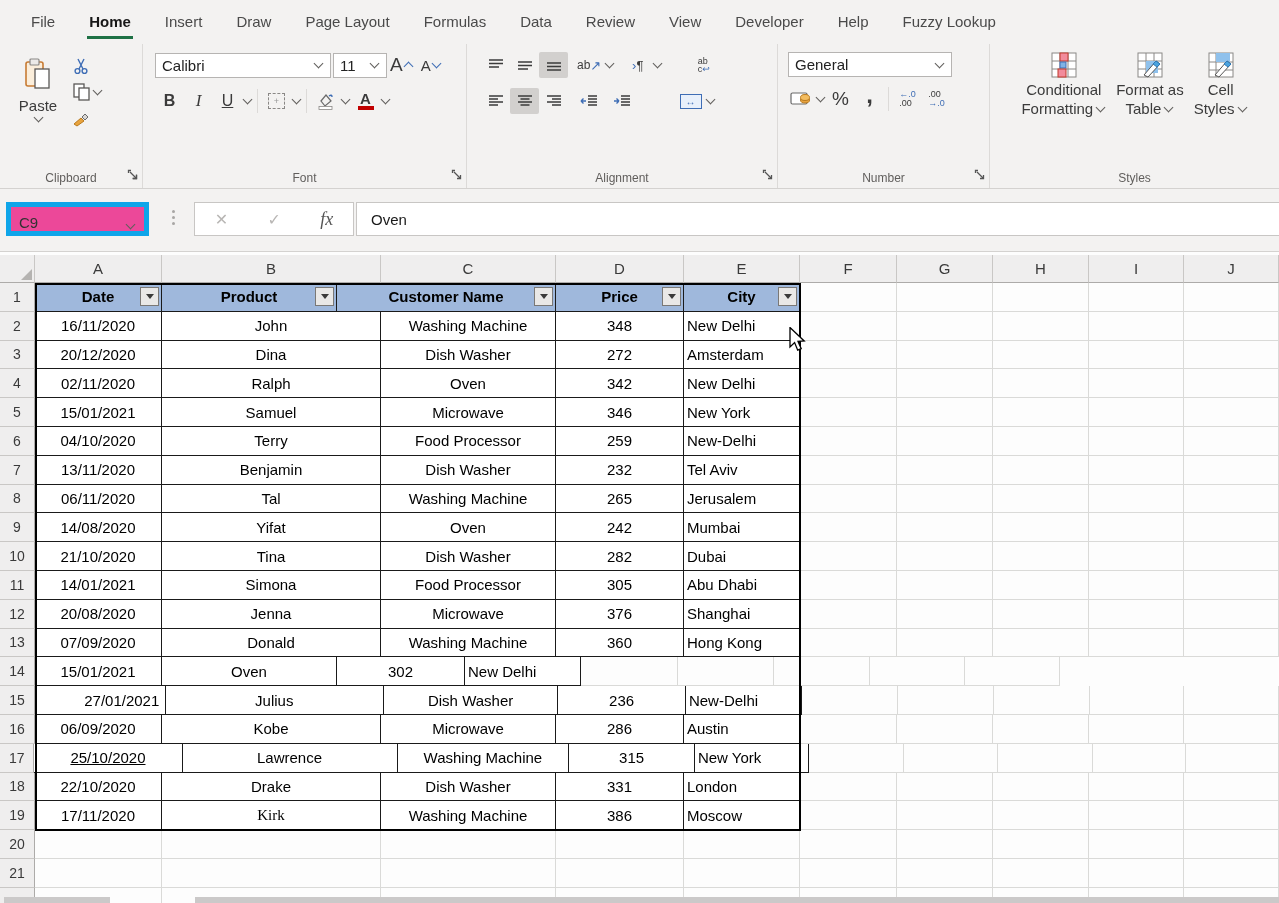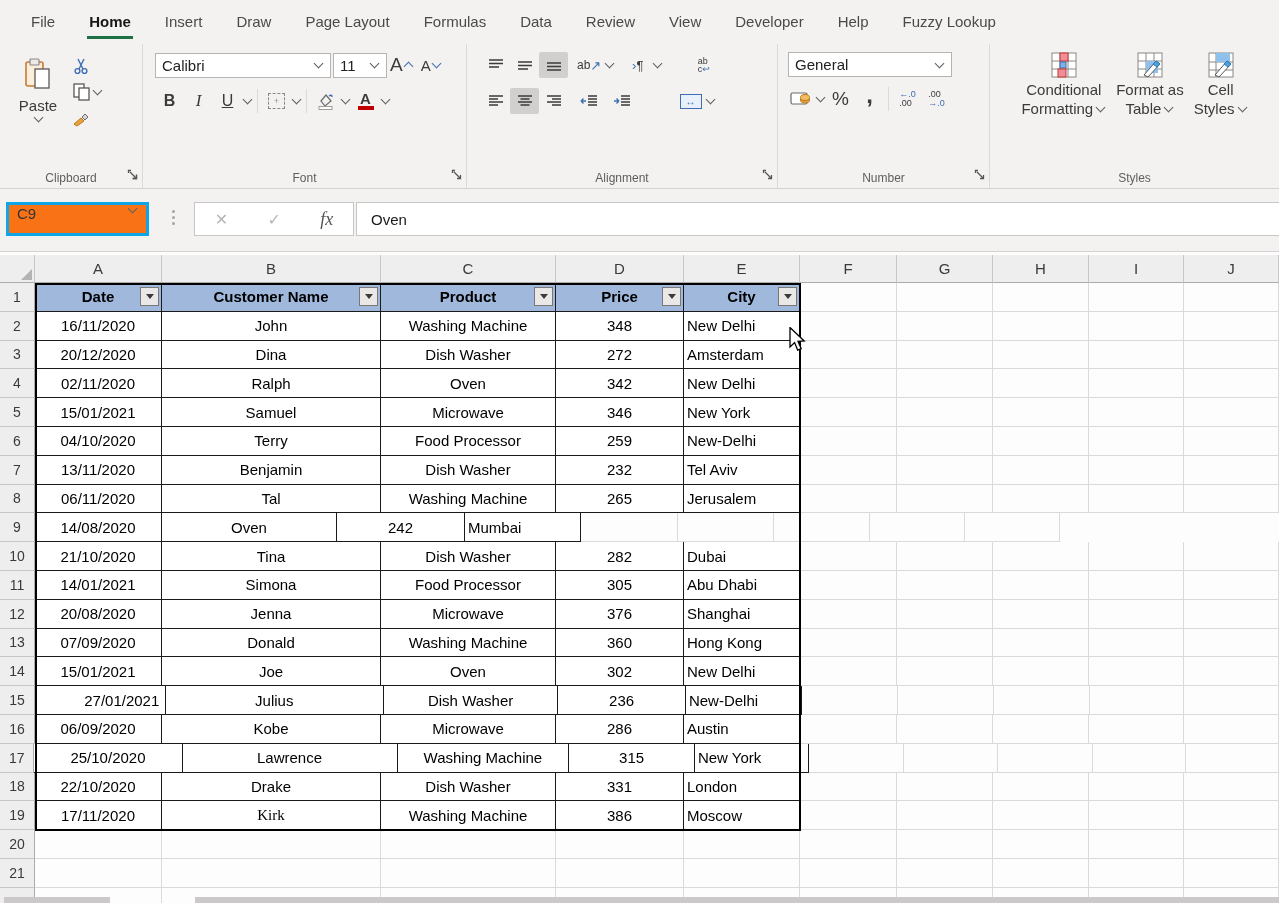--- a/index.html
+++ b/index.html
@@ -72,22 +72,22 @@
   .decbtn .blue{color:#3E6DB5}
 
   
   #g-styles{flex:1;border-right:none}
   #g-styles .gbody{display:flex;justify-content:center;gap:10px;padding-top:6px}
   .bigbtn{display:flex;flex-direction:column;align-items:center;font-size:15px;color:#3b3b3b;line-height:19px;text-align:center}
   .bigbtn .chev{margin-left:4px}
 
   
   #fbar{position:absolute;top:189px;left:0;right:0;height:63px;background:#F3F2F1;border-bottom:1px solid #D4D2D0;box-sizing:border-box}
-  .namebox{position:absolute;left:6px;top:13px;width:143px;height:34px;background:#f97316;border:3px solid #0ea5e9;
-           display:flex;align-items:flex-start;padding:0 8px;font-size:15px;color:#333;box-sizing:border-box}
+  .namebox{position:absolute;left:6px;top:13px;width:143px;height:34px;background:#ec4899;border:5px solid #0ea5e9;
+           display:flex;align-items:flex-end;padding:0 8px;font-size:15px;color:#333;box-sizing:border-box}
   .dots{position:absolute;left:172px;top:21px;display:flex;flex-direction:column;gap:3px}
   .dots i{width:3px;height:3px;border-radius:50%;background:#A8A6A4}
   .fbtns{position:absolute;left:194px;top:13px;width:160px;height:34px;background:#fff;border:1px solid #C8C6C4;
          display:flex;align-items:center;justify-content:space-around;box-sizing:border-box}
   .fx-cancel{color:#B8B6B4;font-size:16px}
   .fx-enter{color:#B8B6B4;font-size:16px}
   .fx{font-family:"Liberation Serif",serif;font-style:italic;font-size:18px;color:#555}
   .finput{position:absolute;left:356px;top:13px;right:0;height:34px;background:#fff;border:1px solid #C8C6C4;border-right:none;
           display:flex;align-items:center;padding-left:14px;font-size:15px;color:#1a1a1a;box-sizing:border-box}
 
@@ -440,28 +440,28 @@
       <div class="hcell" style="width: 95px;">J</div>
     </div>
     <div class="grid-row" style="height: 28.8px;">
       <div class="rhead" style="width: 35px;">1</div>
       <div class="cell thblue" style="width: 127px;">
         <span>Date</span>
         <span class="filterbtn">
           <span class="tri"></span>
         </span>
       </div>
+      <div class="cell thblue" style="width: 175px;">
+        <span>Product</span>
+        <span class="filterbtn">
+          <span class="tri"></span>
+        </span>
+      </div>
       <div class="cell thblue" style="width: 219px;">
         <span>Customer Name</span>
-        <span class="filterbtn">
-          <span class="tri"></span>
-        </span>
-      </div>
-      <div class="cell thblue" style="width: 175px;">
-        <span>Product</span>
         <span class="filterbtn">
           <span class="tri"></span>
         </span>
       </div>
       <div class="cell thblue" style="width: 128px;">
         <span>Price</span>
         <span class="filterbtn">
           <span class="tri"></span>
         </span>
       </div>
@@ -564,20 +564,21 @@
       <div class="cell tcell left" style="width: 116px;">Jerusalem</div>
       <div class="cell plain" style="width: 97px;"></div>
       <div class="cell plain" style="width: 96px;"></div>
       <div class="cell plain" style="width: 96px;"></div>
       <div class="cell plain" style="width: 95px;"></div>
       <div class="cell plain" style="width: 95px;"></div>
     </div>
     <div class="grid-row" style="height: 28.8px;">
       <div class="rhead" style="width: 35px;">9</div>
       <div class="cell tcell" style="width: 127px;">14/08/2020</div>
+      <div class="cell tcell" style="width: 219px;">Yifat</div>
       <div class="cell tcell" style="width: 175px;">Oven</div>
       <div class="cell tcell" style="width: 128px;">242</div>
       <div class="cell tcell left" style="width: 116px;">Mumbai</div>
       <div class="cell plain" style="width: 97px;"></div>
       <div class="cell plain" style="width: 96px;"></div>
       <div class="cell plain" style="width: 96px;"></div>
       <div class="cell plain" style="width: 95px;"></div>
       <div class="cell plain" style="width: 95px;"></div>
     </div>
     <div class="grid-row" style="height: 28.8px;">
@@ -628,21 +629,20 @@
       <div class="cell tcell left" style="width: 116px; text-align: right;">Hong Kong</div>
       <div class="cell plain" style="width: 97px;"></div>
       <div class="cell plain" style="width: 96px;"></div>
       <div class="cell plain" style="width: 96px;"></div>
       <div class="cell plain" style="width: 95px;"></div>
       <div class="cell plain" style="width: 95px;"></div>
     </div>
     <div class="grid-row" style="height: 28.8px;">
       <div class="rhead" style="width: 35px;">14</div>
       <div class="cell tcell" style="width: 127px;">15/01/2021</div>
-      <div class="cell tcell" style="width: 219px;">Joe</div>
       <div class="cell tcell" style="width: 175px;">Oven</div>
       <div class="cell tcell" style="width: 128px;">302</div>
       <div class="cell tcell left" style="width: 116px;">New Delhi</div>
       <div class="cell plain" style="width: 97px;"></div>
       <div class="cell plain" style="width: 96px;"></div>
       <div class="cell plain" style="width: 96px;"></div>
       <div class="cell plain" style="width: 95px;"></div>
       <div class="cell plain" style="width: 95px;"></div>
     </div>
     <div class="grid-row" style="height: 28.8px;">
@@ -666,21 +666,21 @@
       <div class="cell tcell" style="width: 128px;">286</div>
       <div class="cell tcell left" style="width: 116px;">Austin</div>
       <div class="cell plain" style="width: 97px;"></div>
       <div class="cell plain" style="width: 96px;"></div>
       <div class="cell plain" style="width: 96px;"></div>
       <div class="cell plain" style="width: 95px;"></div>
       <div class="cell plain" style="width: 95px;"></div>
     </div>
     <div class="grid-row" style="height: 28.8px;">
       <div class="rhead" style="width: 35px;">17</div>
-      <div class="cell tcell" style="width: 151px;">25/10/2020</div>
+      <div class="cell tcell" style="width: 151px; text-decoration: underline;">25/10/2020</div>
       <div class="cell tcell" style="width: 219px;">Lawrence</div>
       <div class="cell tcell" style="width: 175px;">Washing Machine</div>
       <div class="cell tcell" style="width: 128px;">315</div>
       <div class="cell tcell left" style="width: 116px;">New York</div>
       <div class="cell plain" style="width: 97px;"></div>
       <div class="cell plain" style="width: 96px;"></div>
       <div class="cell plain" style="width: 96px;"></div>
       <div class="cell plain" style="width: 95px;"></div>
       <div class="cell plain" style="width: 95px;"></div>
     </div>

